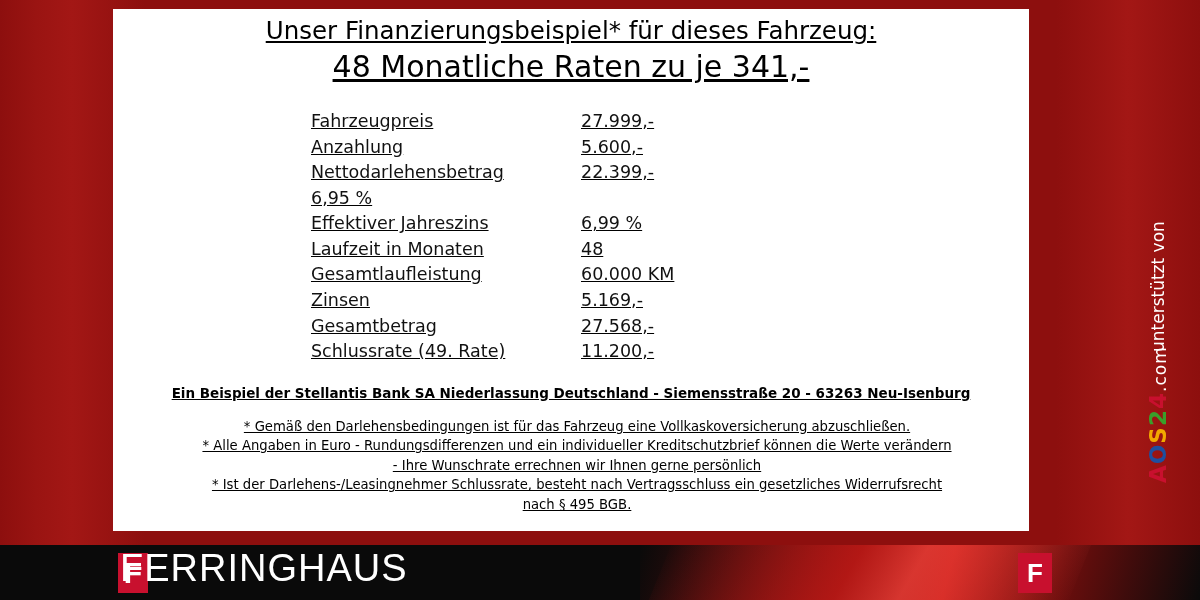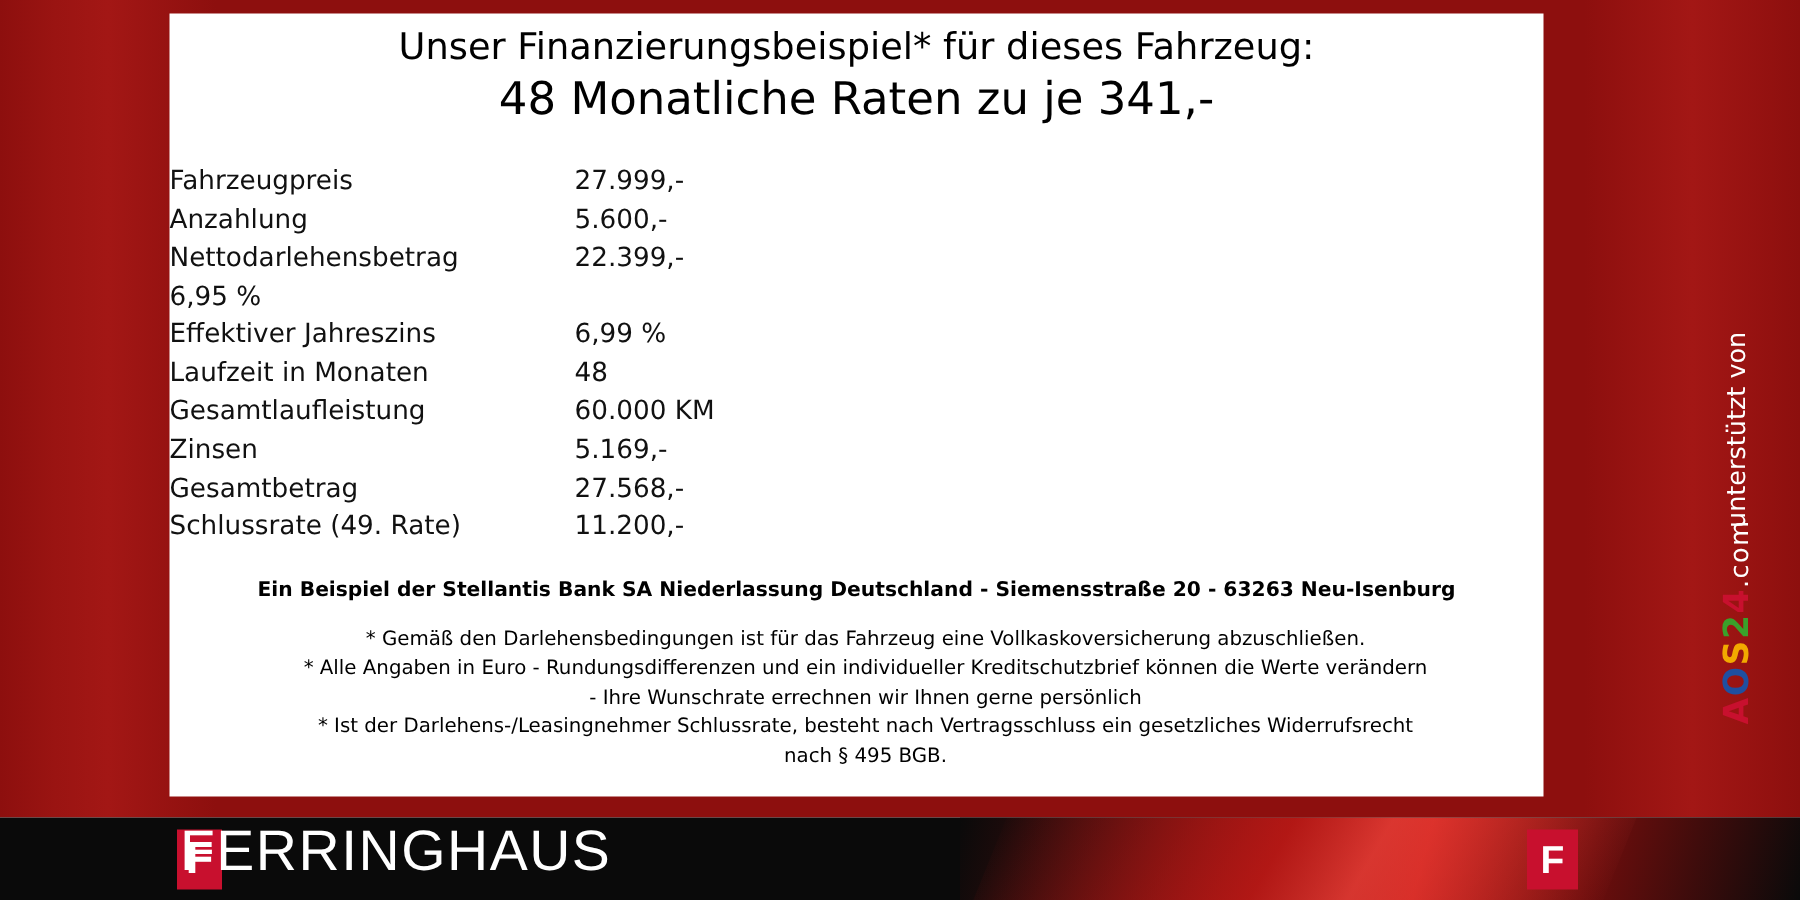--- a/index.html
+++ b/index.html
@@ -38,39 +38,41 @@
     box-shadow: inset 0 0 0 0 rgba(0,0,0,0);
   }
   
   .card {
     position: absolute;
     left: 113px;
     top: 9px;
     width: 916px;
     height: 522px;
     background: #ffffff;
+    text-decoration: underline;
   }
   .title-block {
     text-align: center;
     padding-top: 8px;
   }
   .title-1 {
     font-size: 24.5px;
     color: #000000;
     letter-spacing: 0px;
     line-height: 1.15;
   }
   .title-2 {
     font-size: 30px;
     color: #000000;
     line-height: 1.2;
     margin-top: 4px;
   }
   .table {
     margin: 24px 0 0 0;
+    padding-left: 198px;
   }
   .row {
     display: flex;
     font-size: 17.5px;
     color: #111111;
     line-height: 1.46;
   }
   .row .label {
     width: 270px;
     flex: 0 0 270px;

